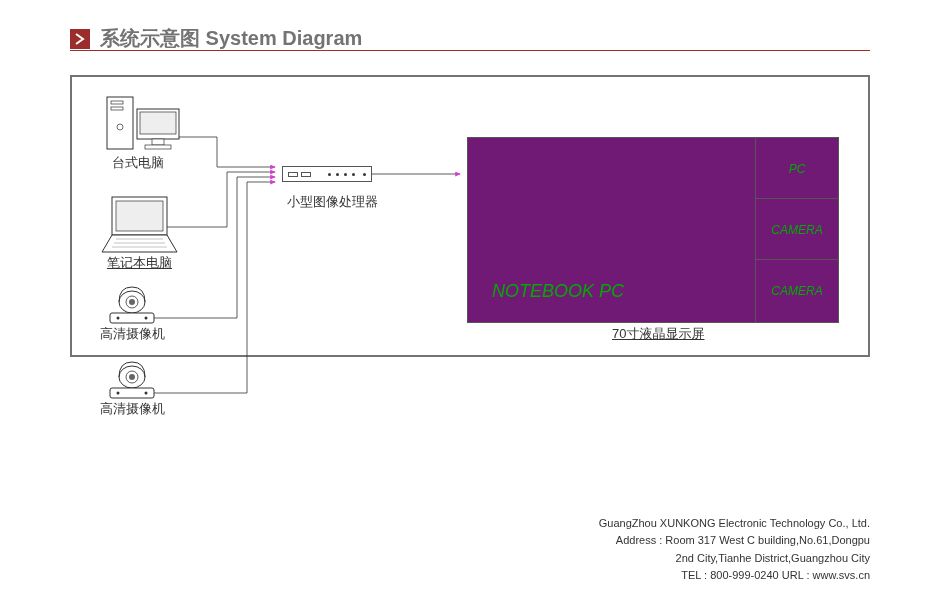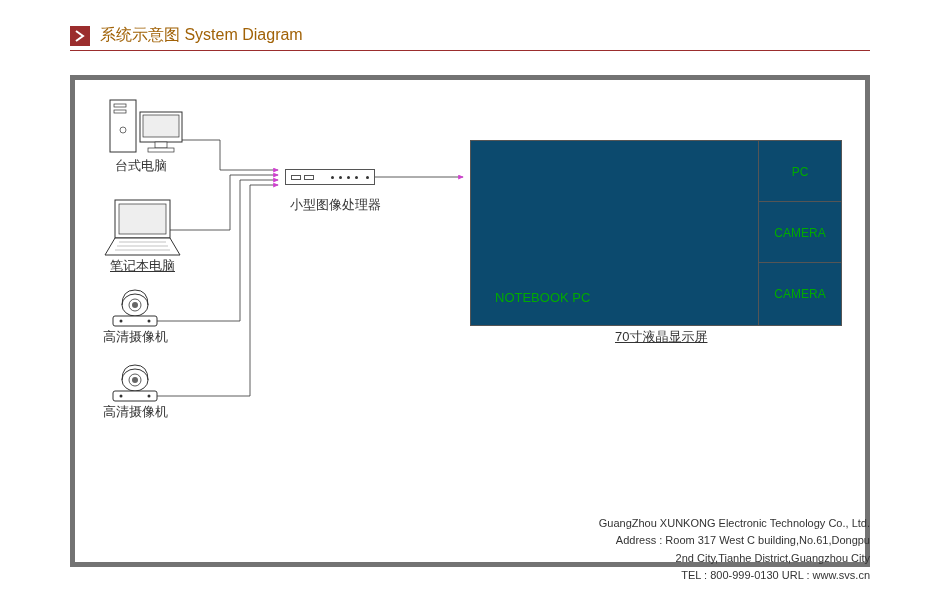--- a/index.html
+++ b/index.html
@@ -21,39 +21,39 @@
     .title-arrow {
       width: 20px;
       height: 20px;
       background: #9b2d2d;
       display: flex;
       align-items: center;
       justify-content: center;
     }
     .title-arrow svg { display: block; }
     .title-text {
-      font-size: 16px;
-      color: #a16207;
-      font-weight: 400;
+      font-size: 20px;
+      color: #737373;
+      font-weight: 700;
     }
     .title-underline {
       position: absolute;
       top: 50px;
       left: 70px;
       width: 800px;
       height: 1px;
       background: #9b2d2d;
     }
     .diagram-frame {
       position: absolute;
       top: 75px;
       left: 70px;
       width: 800px;
-      height: 492px;
-      border: 5px solid #737373;
+      height: 282px;
+      border: 2px solid #737373;
     }
     
     .dev-label {
       position: absolute;
       font-size: 13px;
       color: #333;
       white-space: nowrap;
     }
     
     .footer {
@@ -69,32 +69,33 @@
     .footer .line { display: block; }
     
     .display-panel {
       position: absolute;
       border: 1px solid #555;
       background: #fff;
     }
     .display-cell {
       position: absolute;
       border: 1px solid #555;
-      background: #0c4a6e;
+      background: #701a75;
       font-size: 12px;
       color: #0a0;
       display: flex;
       align-items: center;
       justify-content: center;
       font-weight: 500;
+      font-style: italic;
     }
     .display-big-label {
       position: absolute;
       color: #0a0;
-      font-size: 13px;
+      font-size: 18px;
       font-weight: 500;
     }
     
     .processor-box {
       position: absolute;
       border: 1px solid #555;
       background: #fff;
     }
     .proc-dot {
       position: absolute;
@@ -223,14 +224,14 @@
     <div class="display-cell" style="left:287px; top:121px; width:84px; height:64px;">CAMERA</div>
   </div>
   <div class="dev-label" style="left:540px; top:248px;text-decoration:underline;">70寸液晶显示屏</div>
 
 </div>
 
 <div class="footer">
   <span class="line">GuangZhou XUNKONG Electronic Technology Co., Ltd.</span>
   <span class="line">Address : Room 317 West C building,No.61,Dongpu</span>
   <span class="line">2nd City,Tianhe District,Guangzhou City</span>
-  <span class="line">TEL : 800-999-0130      URL : www.svs.cn</span>
+  <span class="line">TEL : 800-999-0240      URL : www.svs.cn</span>
 </div>
 
 </body></html>

